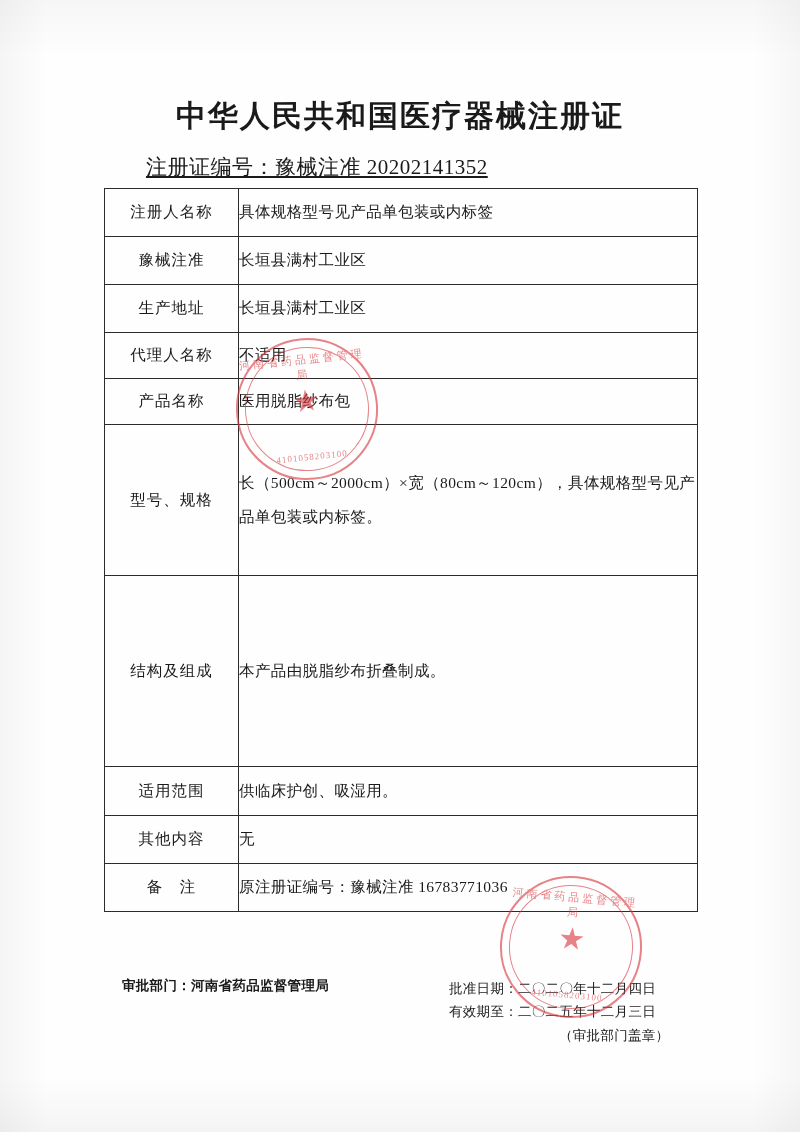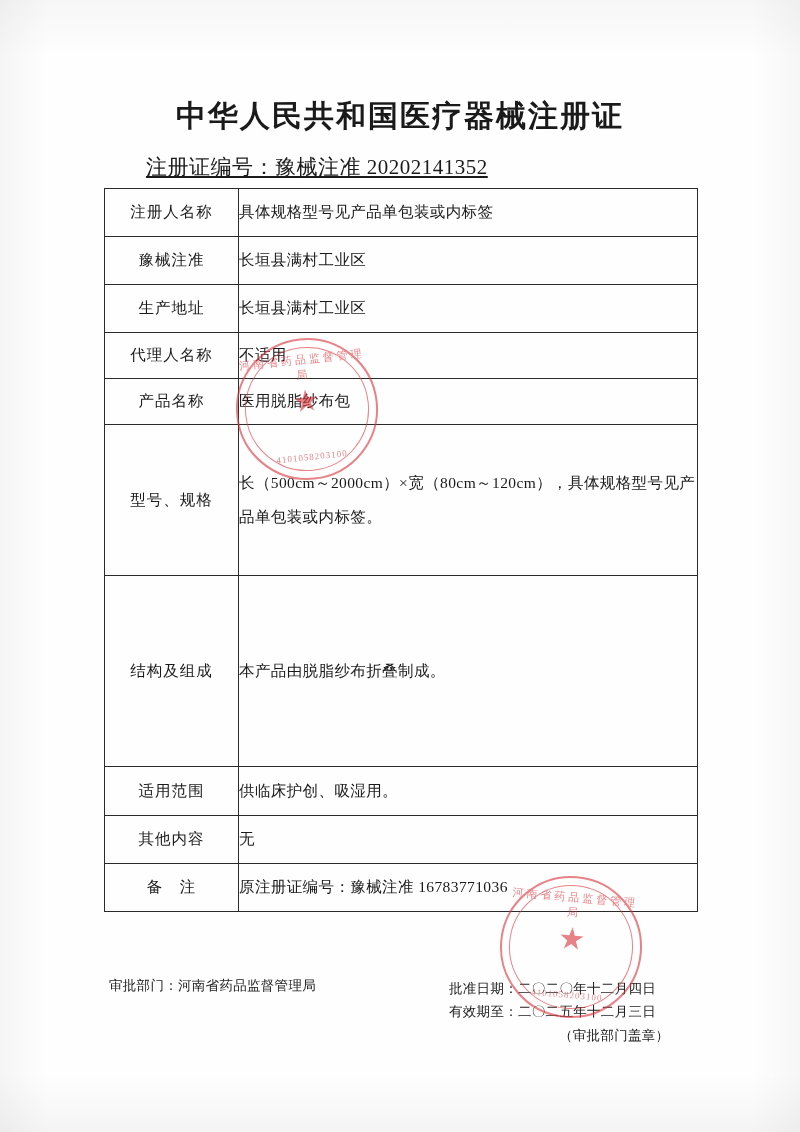--- a/index.html
+++ b/index.html
@@ -84,22 +84,23 @@
   .footer {
     position: absolute;
     left: 104px;
     top: 977px;
     width: 594px;
     font-size: 13.5px;
     letter-spacing: 0.3px;
   }
   .footer .left {
     position: absolute;
-    left: 5px;
+    left: 18px;
     top: 0;
+    font-weight: bold;
   }
   .footer .right {
     position: absolute;
     left: 345px;
     top: 0;
     line-height: 23px;
   }
   .footer .seal-note {
     position: absolute;
     left: 455px;

